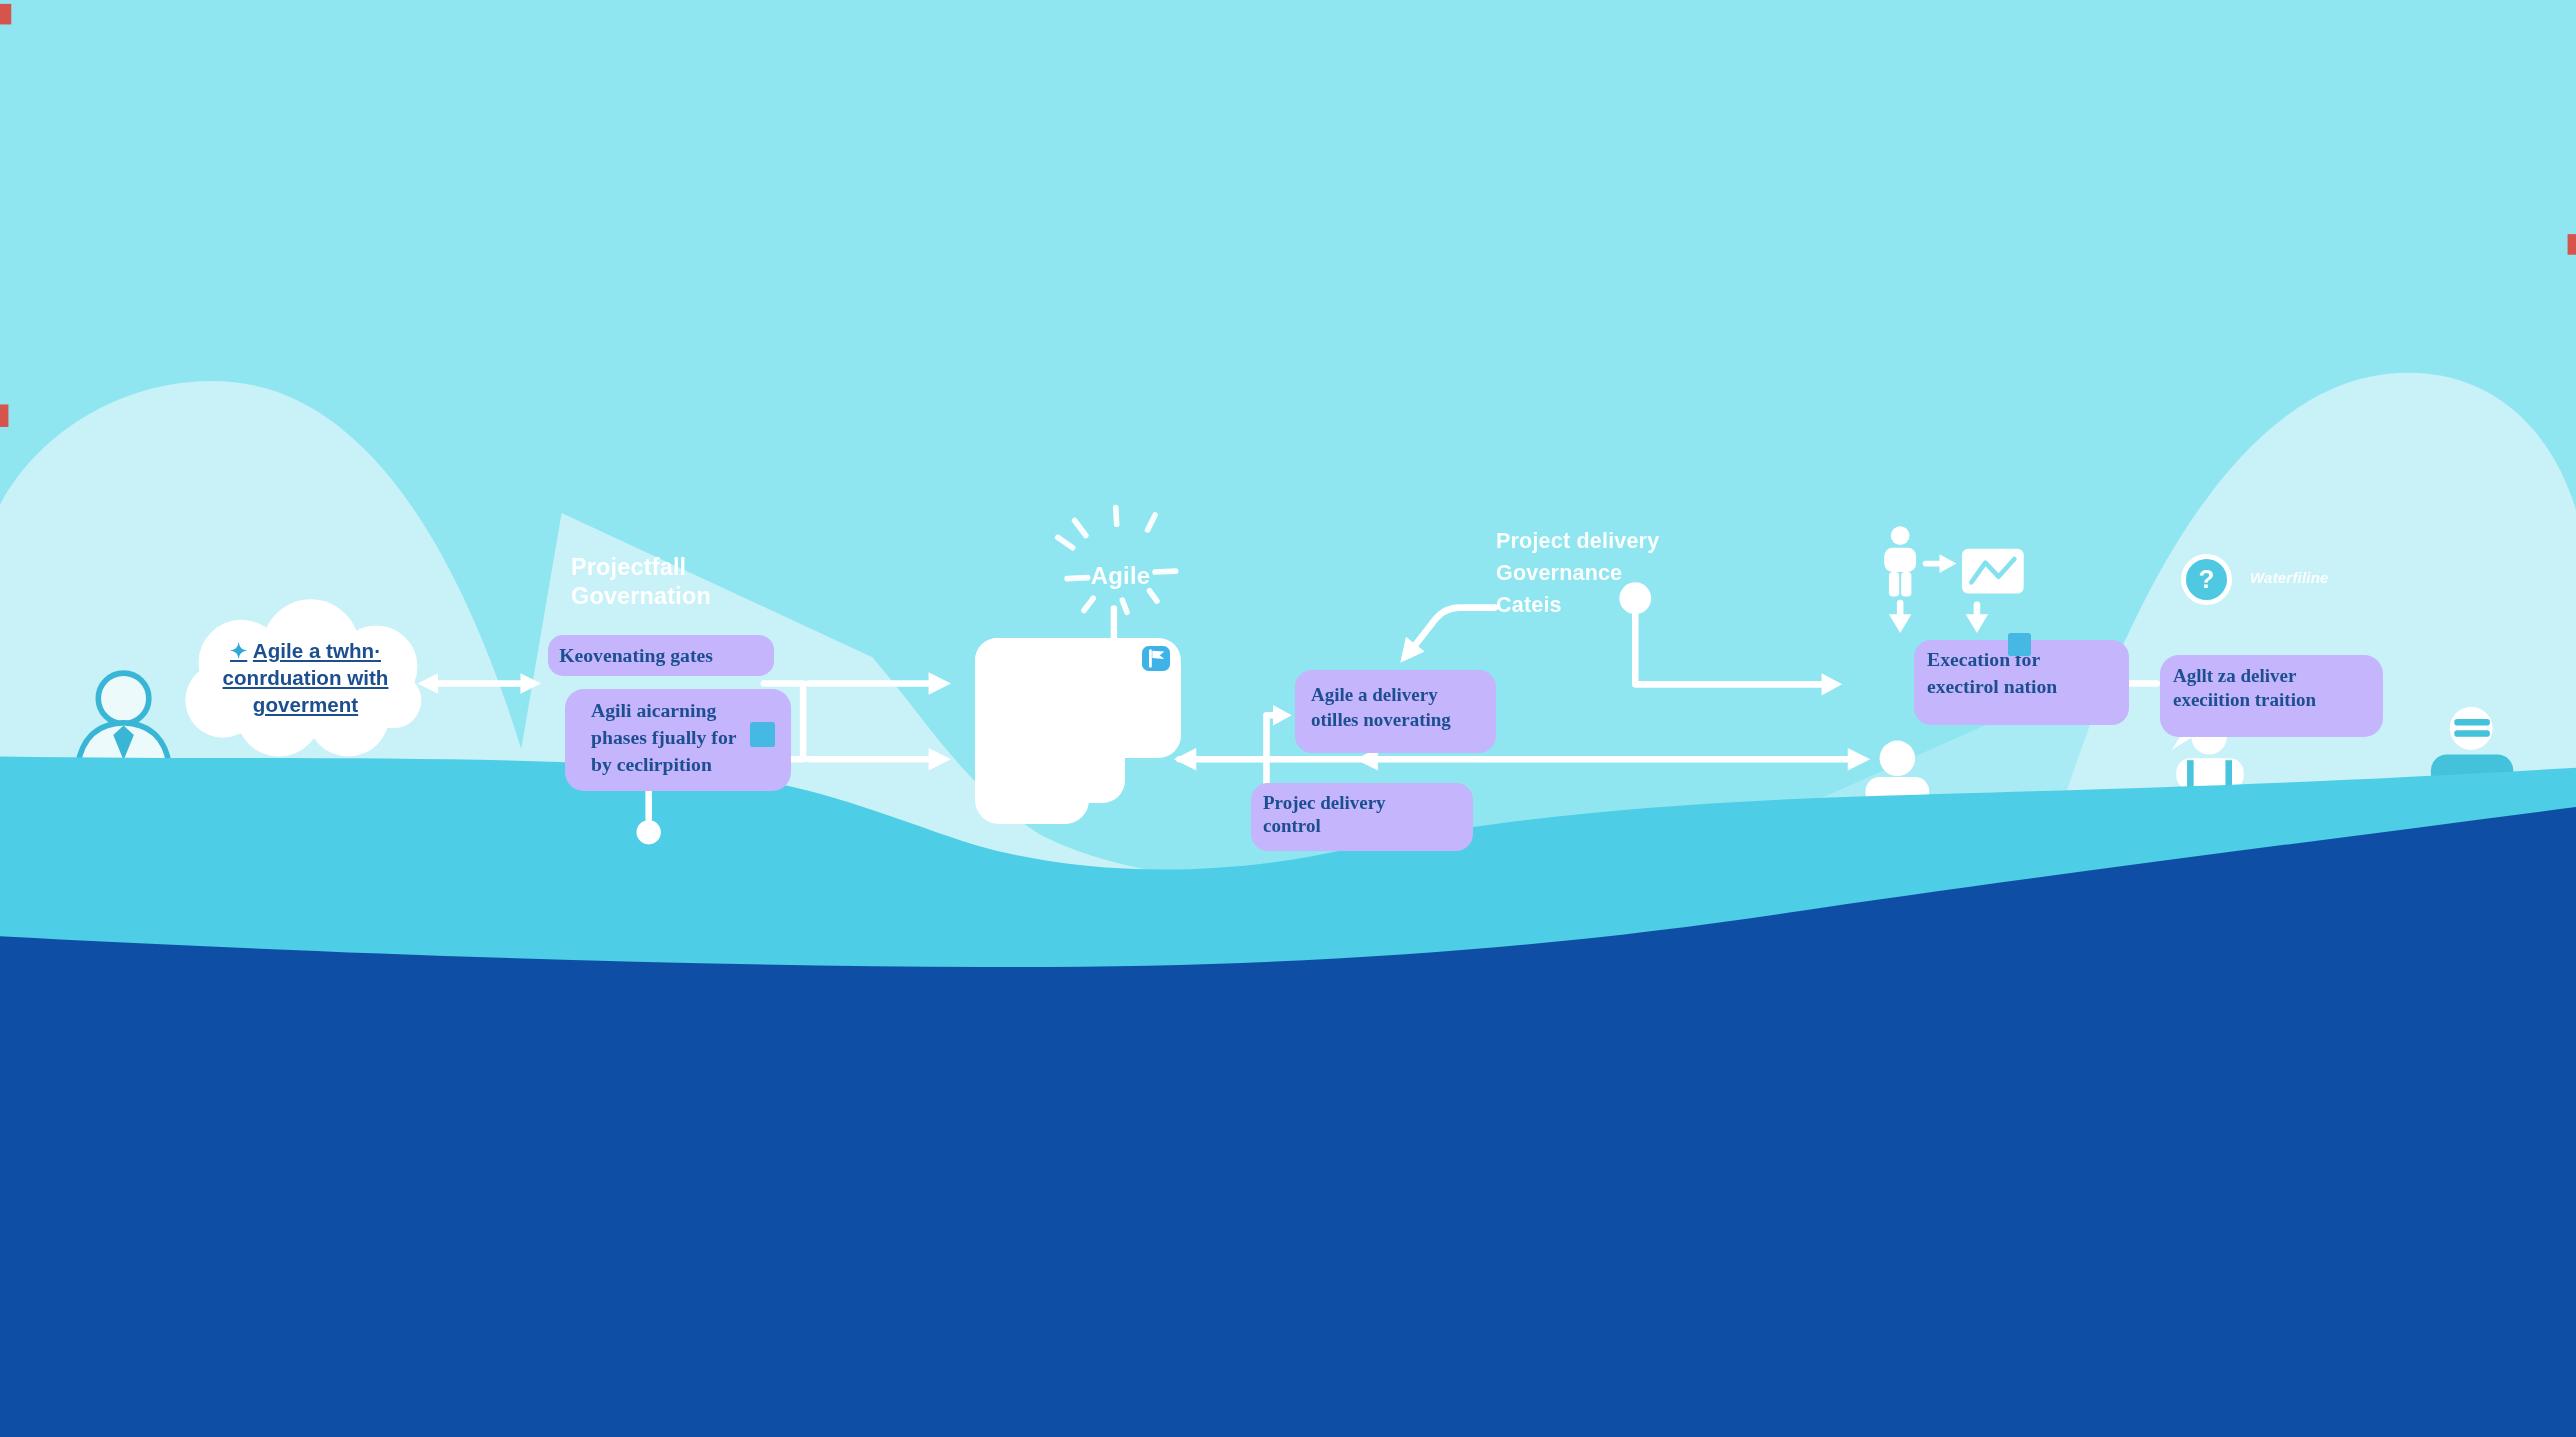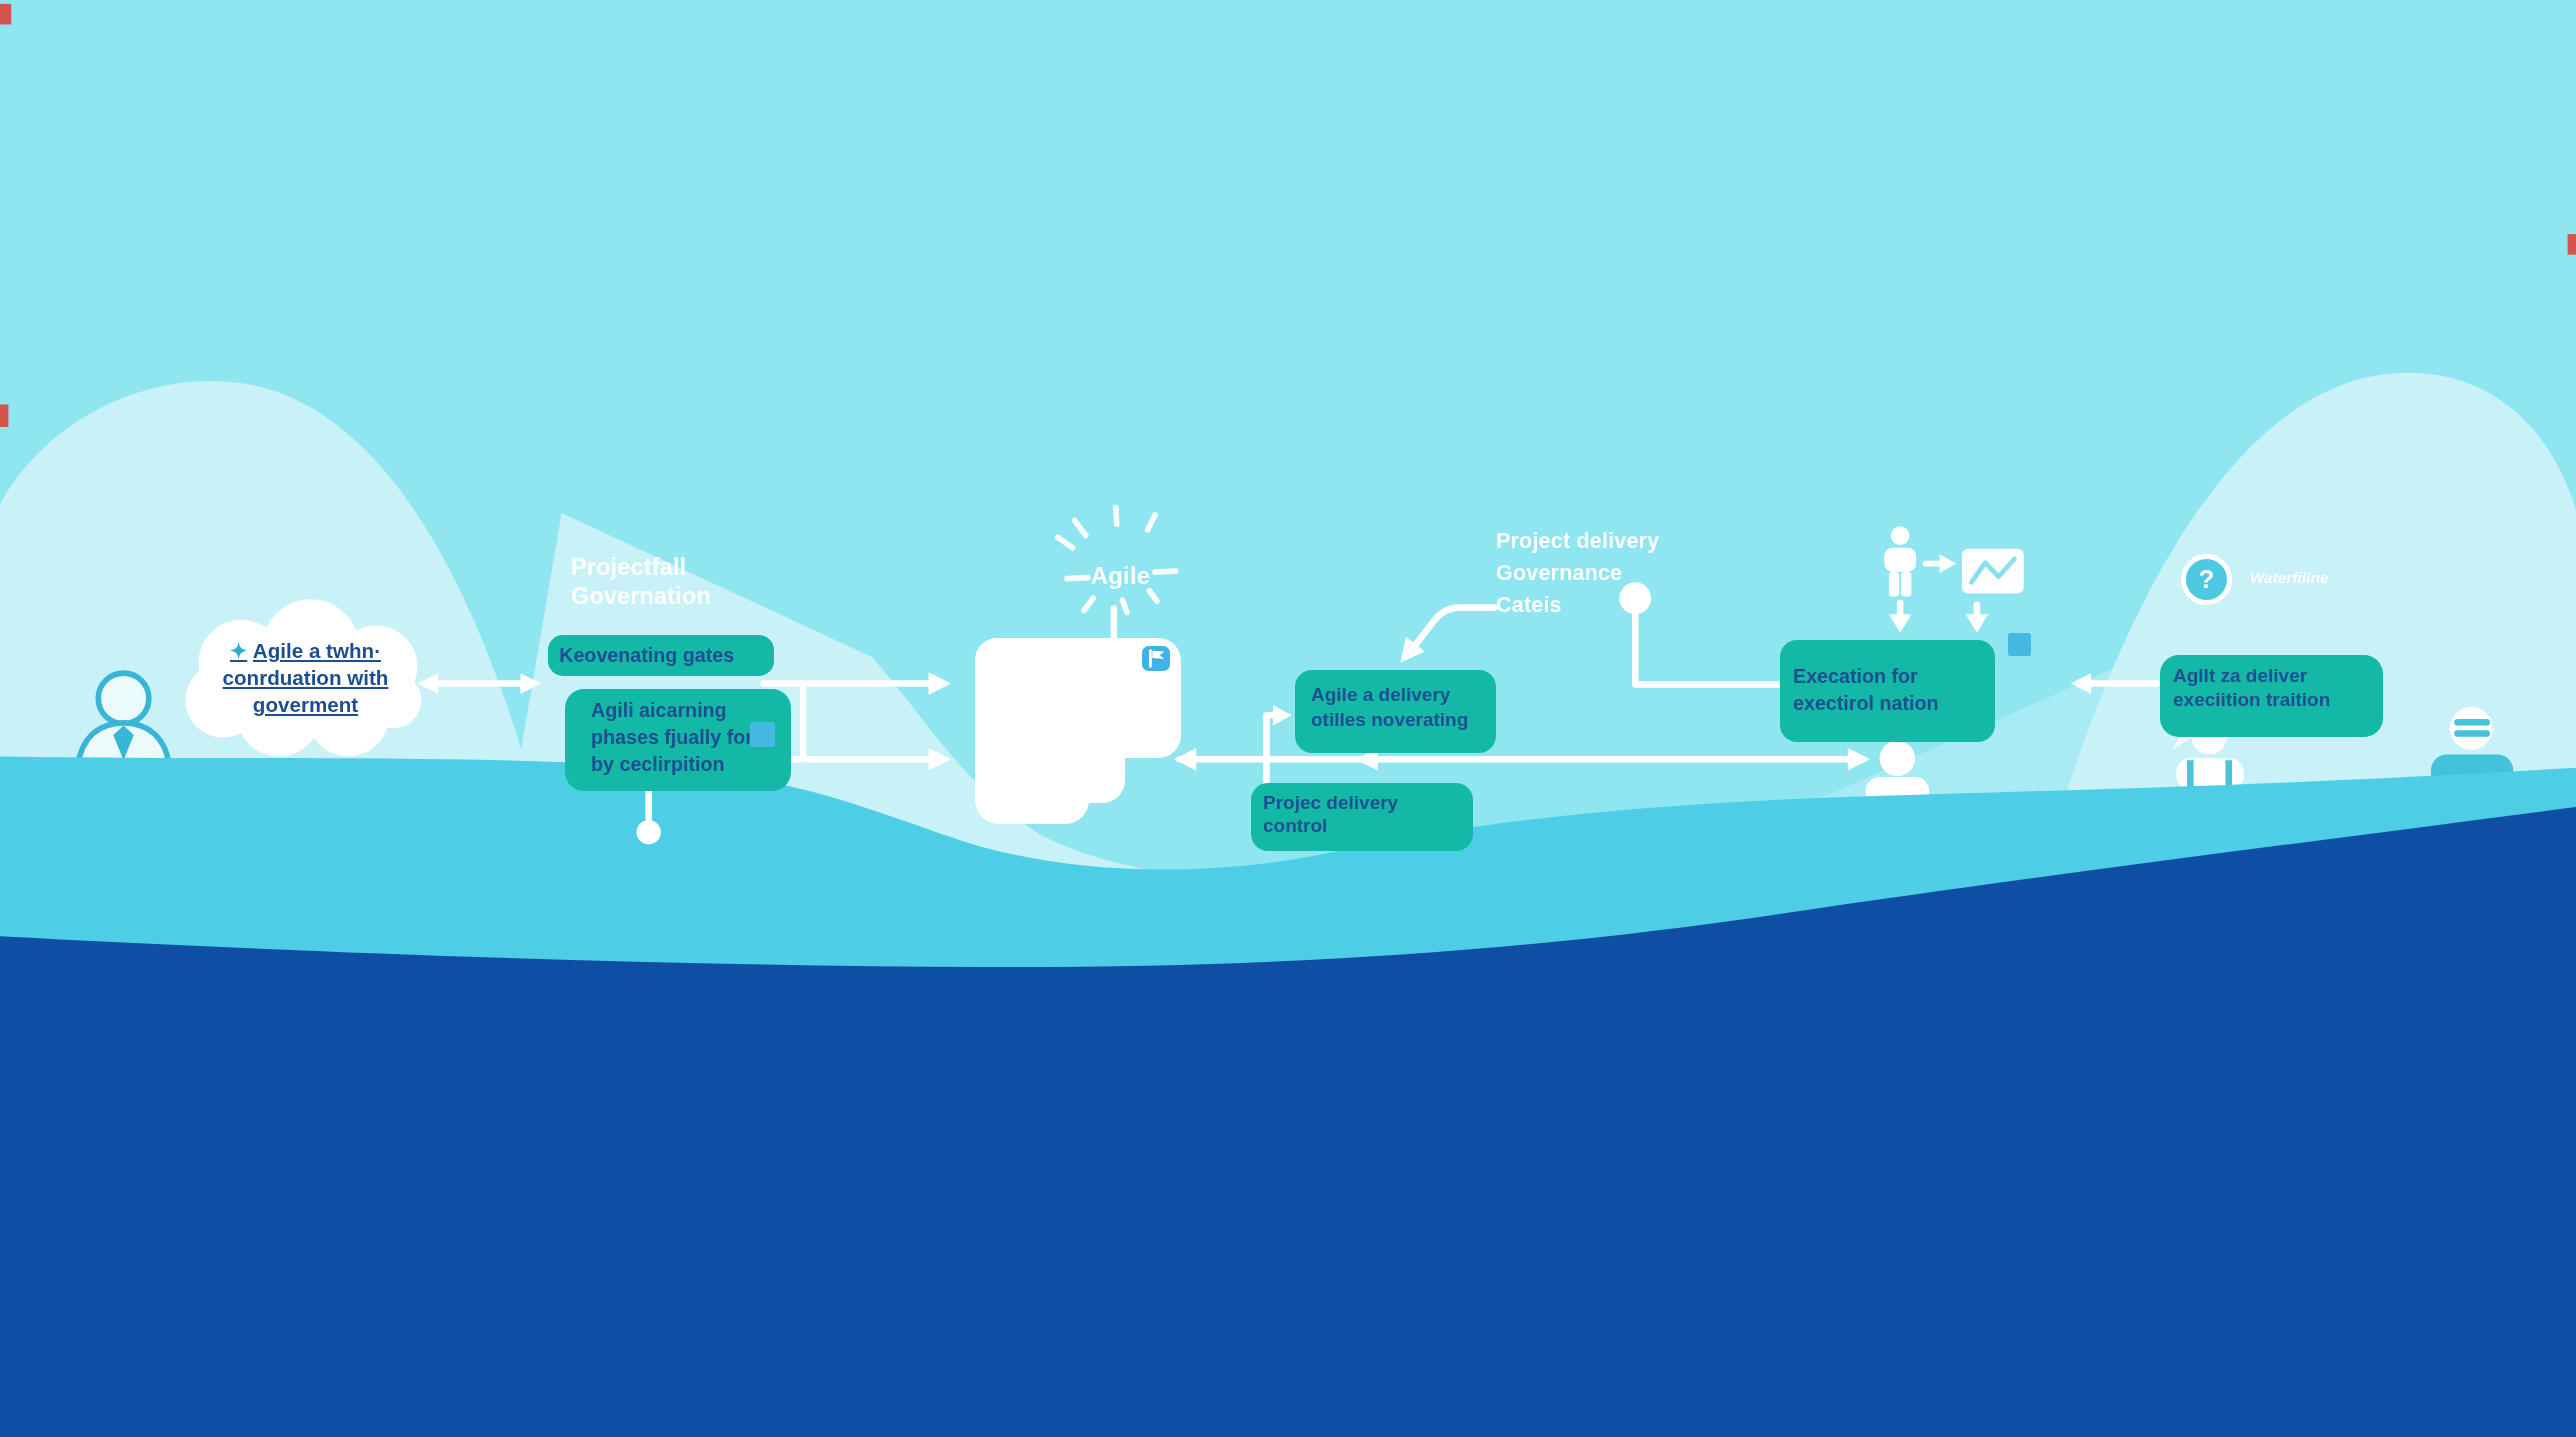--- a/index.html
+++ b/index.html
@@ -1,20 +1,20 @@
 <!DOCTYPE html>
 <html style="font-size:15px"><head>
 <meta charset="utf-8">
 <style>
   html,body{margin:0;padding:0;background:#8fe6f0;}
   .stage{position:relative;width:2576px;height:1438px;overflow:hidden;
          font-family:"Liberation Sans",sans-serif;font-weight:bold;}
   .layer{position:absolute;left:0;top:0;}
   
-  .wbox{position:absolute;background:#14b8a6;border-radius:15px;color:#1d4f90;z-index:2;}
+  .wbox{position:absolute;background:#c4b5fd;border-radius:15px;color:#1d4f90;z-index:2;font-family:Liberation Serif, serif;}
   .wbox span{display:block;}
   
   .wtitle{position:absolute;color:rgba(255,255,255,.97);z-index:2;letter-spacing:0.2px;}
   .wtitle span{display:block;}
   .dktxt{position:absolute;color:#1d4f90;z-index:3;text-decoration:underline;}
   .dktxt span{display:block;}
   .sq{position:absolute;background:#46b8e4;z-index:4;border-radius:2.8px;}
   .badge{position:absolute;z-index:4;}
   .bubble-part{position:absolute;background:#fff;z-index:2;}
 </style>
@@ -212,21 +212,21 @@
   <div class="wbox" style="left:1295px;top:670px;width:185px;height:71px;font-size:19px;line-height:25px;padding:12px 0 0 16px;border-radius:17px;">
     <span>Agile a delivery</span>
     <span>otilles noverating</span>
   </div>
 
   <div class="wbox" style="left:1251px;top:783px;width:210px;height:60px;font-size:19px;line-height:23.4px;padding:7.5px 0 0 12px;border-radius:17px;">
     <span>Projec delivery</span>
     <span>control</span>
   </div>
 
-  <div class="wbox" style="left:1780px;top:640px;width:202px;height:79px;font-size:19.7px;line-height:27px;padding:23px 0 0 13px;border-radius:17px;">
+  <div class="wbox" style="left:1914px;top:640px;width:202px;height:79px;font-size:19.7px;line-height:27px;padding:6px 0 0 13px;border-radius:17px;">
     <span>Execation for</span>
     <span>exectirol nation</span>
   </div>
   <div class="sq" style="left:2008px;top:633px;width:22.5px;height:22.5px;"></div>
 
   <div class="badge" style="left:2181px;top:554px;width:41px;height:41px;border:5.6px solid #ffffff;border-radius:50%;
               background:#4fc8e1;color:#ffffff;font-size:26px;line-height:41px;text-align:center;">
     <span>?</span>
   </div>
   <div class="wtitle" style="left:2250px;top:564px;font-size:15px;line-height:28px;opacity:.95;font-style:italic;">

